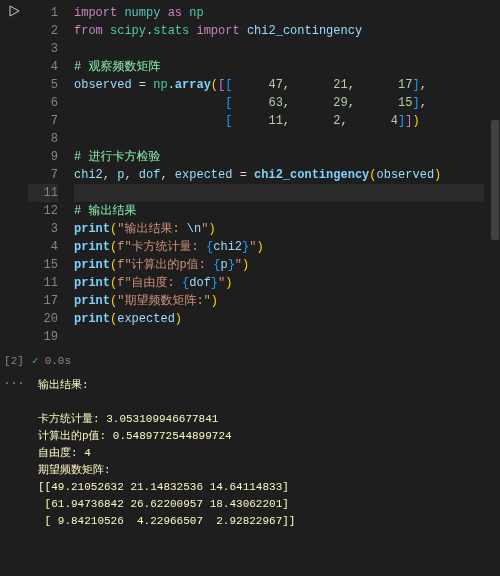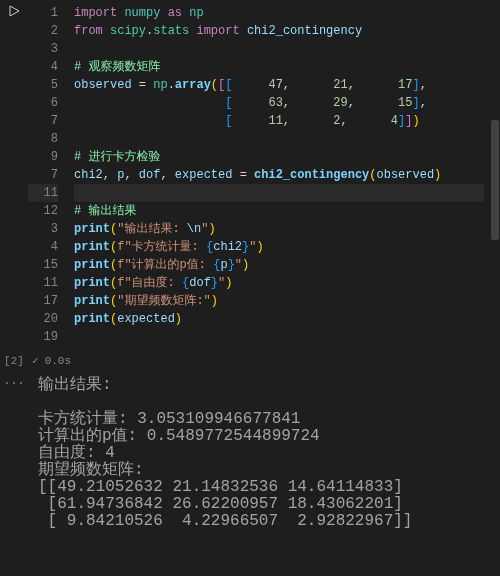--- a/index.html
+++ b/index.html
@@ -100,22 +100,22 @@
     width:28px;flex-shrink:0;
     text-align:center;
     color:#858585;
     padding-top:2px;
   }
   .out-body {
     flex:1;
     padding:2px 0 6px 10px;
     white-space:pre;
     line-height:17px;
-    color:#a3a3a3;
-    font-size:16px;
+    color:#fef9c3;
+    font-size:11px;
   }
   .scrollbar {
     position:absolute;
     right:0;top:0;
     width:10px;height:100%;
   }
   .scroll-thumb {
     position:absolute;
     right:1px;top:120px;
     width:8px;height:120px;

